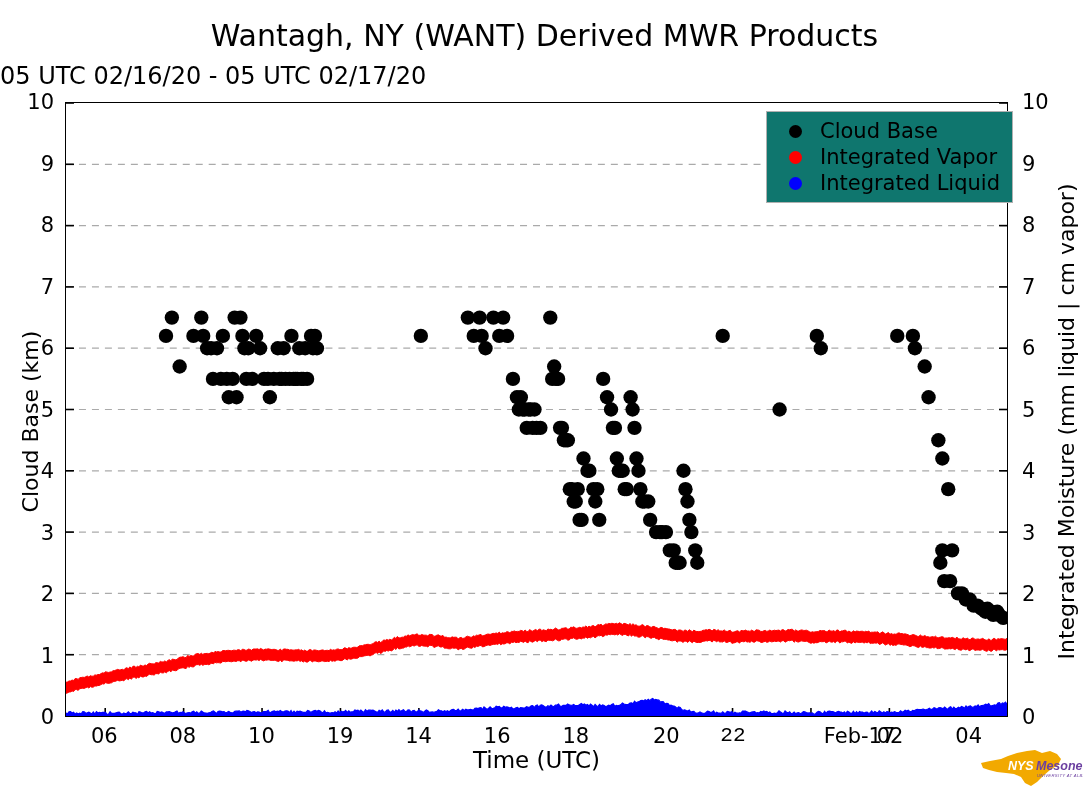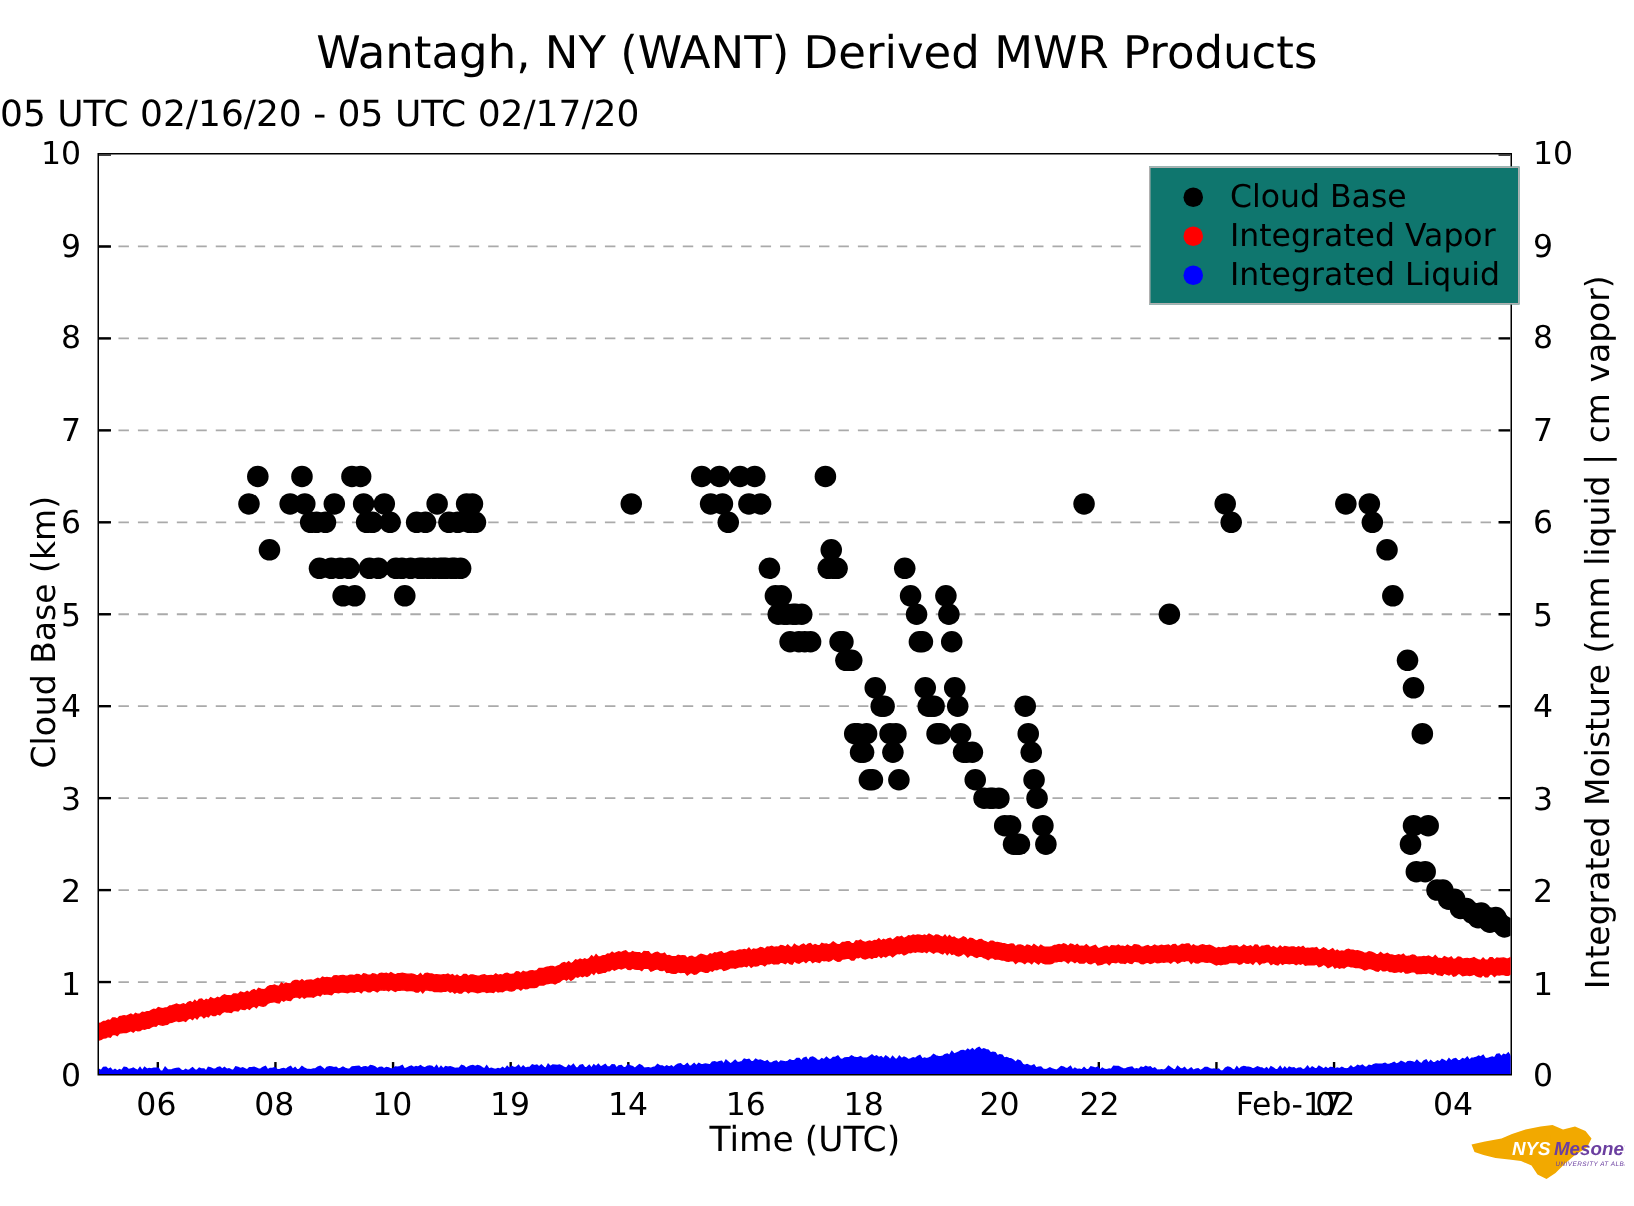--- a/index.html
+++ b/index.html
@@ -194,21 +194,21 @@
     </div>
   <div id="xtick-group">
       <div class="xtick" style="left: 104.292px;">06</div>
       <div class="xtick" style="left: 182.875px;">08</div>
       <div class="xtick" style="left: 261.458px;">10</div>
       <div class="xtick" style="left: 340.042px;">19</div>
       <div class="xtick" style="left: 418.625px;">14</div>
       <div class="xtick" style="left: 497.208px;">16</div>
       <div class="xtick" style="left: 575.792px;">18</div>
       <div class="xtick" style="left: 654.375px; margin-left: 12px;">20</div>
-      <div class="xtick" style="left: 732.958px;">22</div>
+      <div class="xtick" style="left: 732.958px; font-family: Liberation Mono, monospace;">22</div>
       <div class="xtick" style="left: 811.542px; margin-left: 48px;">Feb-17</div>
       <div class="xtick" style="left: 890.125px;">02</div>
       <div class="xtick" style="left: 968.708px;">04</div>
     </div>
 
   <div id="plot">
     <svg id="plotsvg" viewBox="0 0 943 615" preserveAspectRatio="none">
       <g id="gridlines">
           <line x1="0" y1="553.5" x2="943" y2="553.5" stroke="#aaaaaa" stroke-width="1.2" stroke-dasharray="7,6"></line>
           <line x1="0" y1="492" x2="943" y2="492" stroke="#aaaaaa" stroke-width="1.2" stroke-dasharray="7,6"></line>

